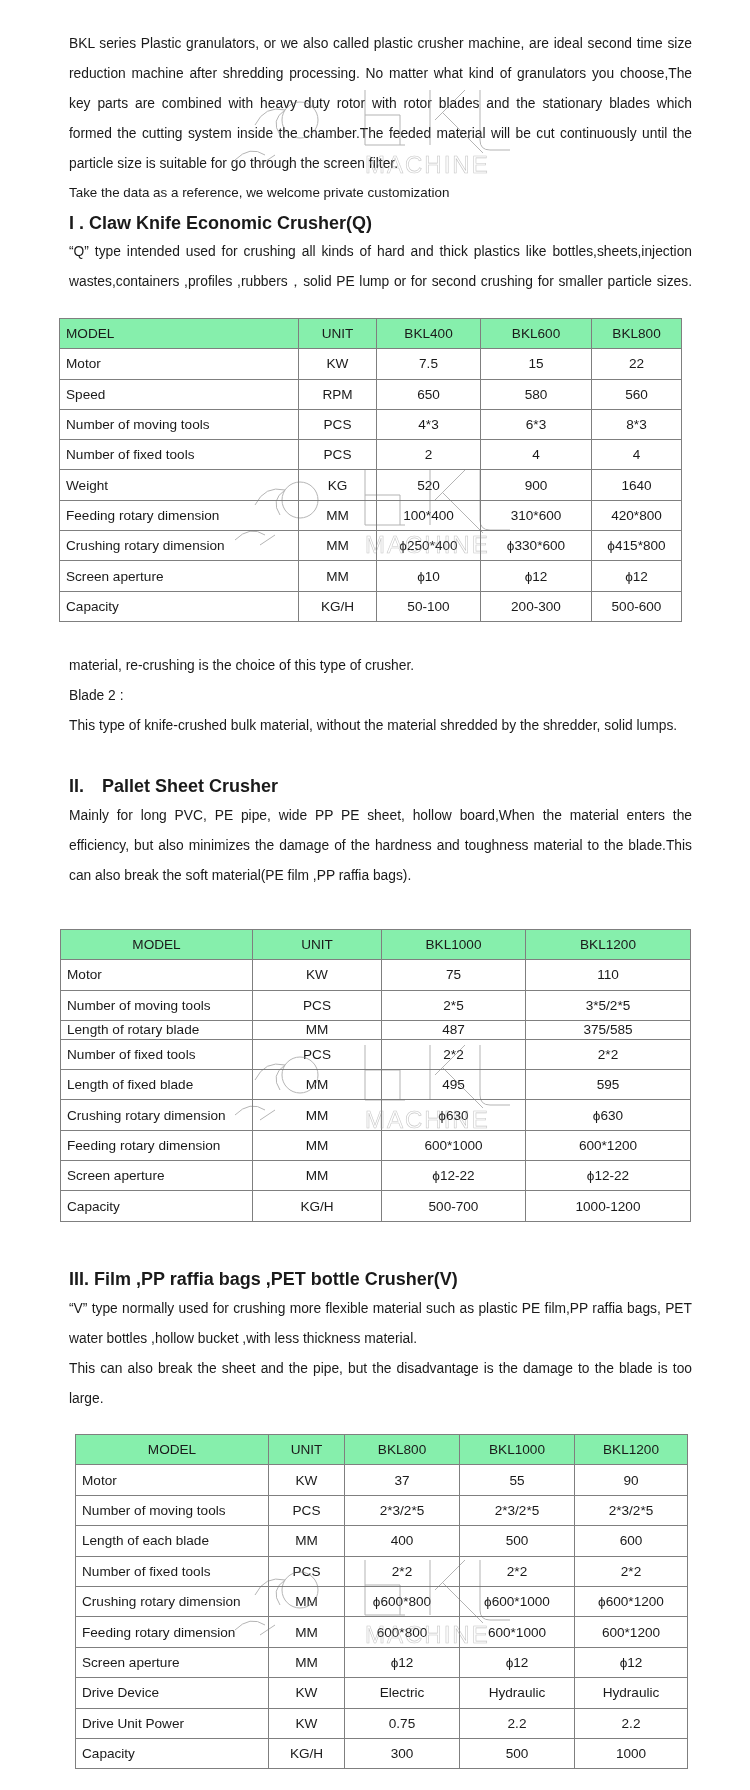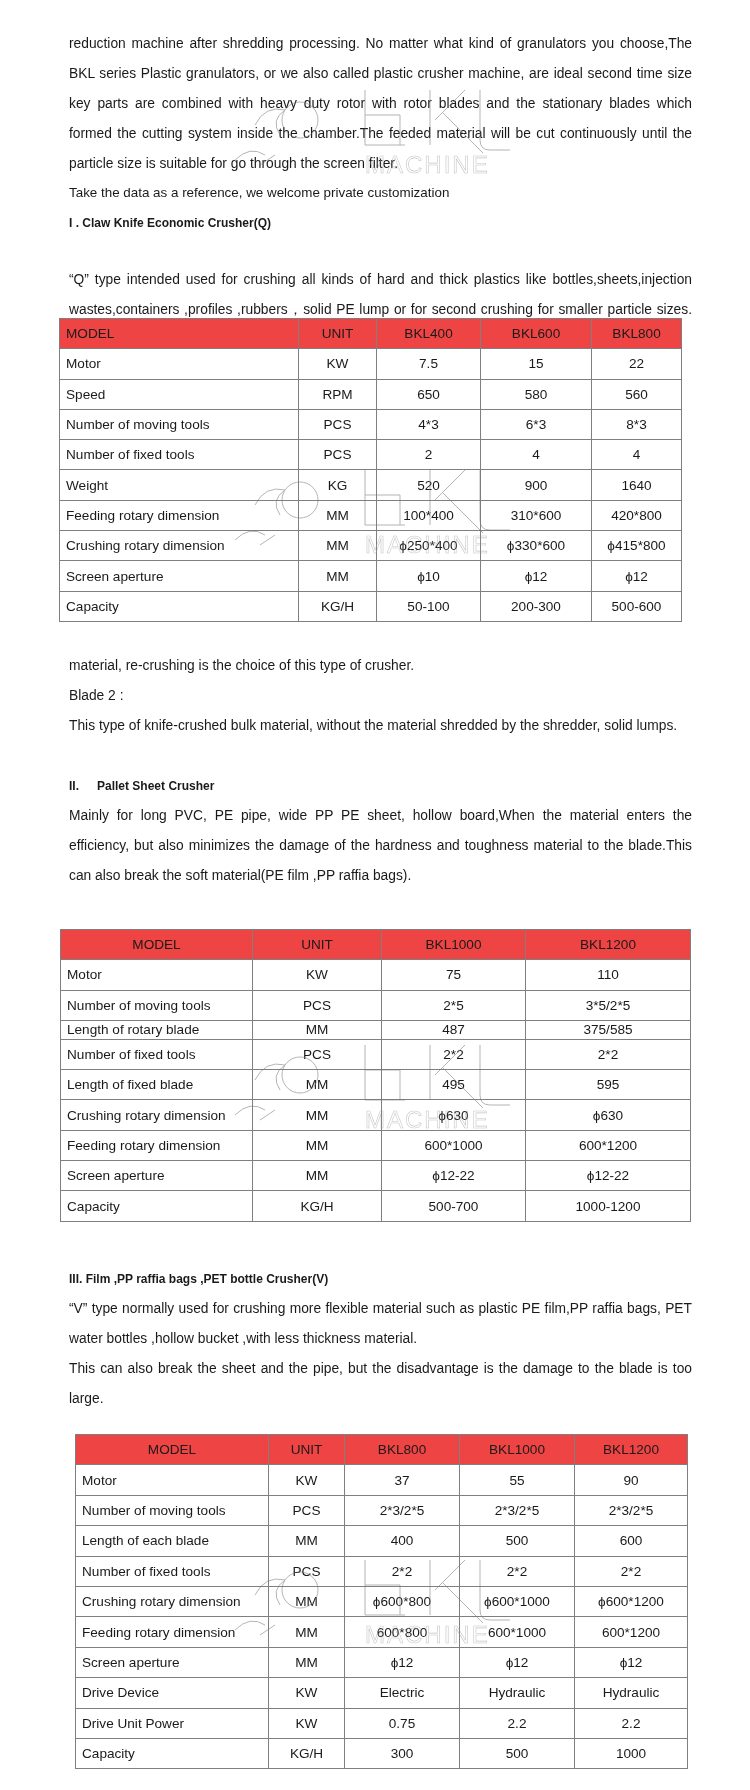--- a/index.html
+++ b/index.html
@@ -2,43 +2,43 @@
 <html><head>
 <meta charset="utf-8">
 <style>
   html,body{margin:0;padding:0;background:#fff;}
   body{width:750px;height:1790px;position:relative;overflow:hidden;
        font-family:"Liberation Sans",sans-serif;color:#1a1a1a;}
   .p{position:absolute;left:69px;width:623px;font-size:13.8px;line-height:30px;
      text-align:justify;text-align-last:left;}
   .line{display:block;}
   .just{text-align:justify;text-align-last:justify;}
-  .h{position:absolute;left:69px;font-size:12px;font-weight:bold;line-height:30px;}
+  .h{position:absolute;left:69px;font-size:18px;font-weight:bold;line-height:30px;}
   table{position:absolute;border-collapse:collapse;font-size:13.6px;table-layout:fixed;}
   td,th{border:1px solid #7f7f7f;font-weight:normal;padding:0 6px;text-align:center;
         white-space:nowrap;overflow:visible;}
-  th{background:#ef4444;}
+  th{background:#86efac;}
   td.lab{text-align:left;}
   th.lab{text-align:left;}
   .wm{position:absolute;pointer-events:none;opacity:.55;}
 </style>
 </head>
 <body>
 
 <div class="p" style="top:29px;">
+  <span class="line just">BKL series Plastic granulators, or we also called plastic crusher machine, are ideal second time size</span>
   <span class="line just">reduction machine after shredding processing. No matter what kind of granulators you choose,The</span>
-  <span class="line just">BKL series Plastic granulators, or we also called plastic crusher machine, are ideal second time size</span>
   <span class="line just">key parts are combined with heavy duty rotor with rotor blades and the stationary blades which</span>
   <span class="line just">formed the cutting system inside the chamber.The feeded material will be cut continuously until the</span>
   <span class="line">particle size is suitable for go through the screen filter.</span>
 </div>
 <div class="p" style="top:178px;font-size:13.4px;line-height:30px;">Take the data as a reference, we welcome private customization</div>
 
 <div class="h" style="top:208px;">I . Claw Knife Economic Crusher(Q)</div>
-<div class="p" style="top:237px;margin-top:28px;">
+<div class="p" style="top:237px;">
   <span class="line just">“Q” type intended used for crushing all kinds of hard and thick plastics like bottles,sheets,injection</span>
   <span class="line just">wastes,containers ,profiles ,rubbers，solid PE lump or for second crushing for smaller particle sizes.</span>
 </div>
 
 <table id="t1" style="left:59px;top:318px;width:622px;">
   <colgroup>
       <col style="width:239px">
       <col style="width:78px">
       <col style="width:104px">
       <col style="width:111px">

